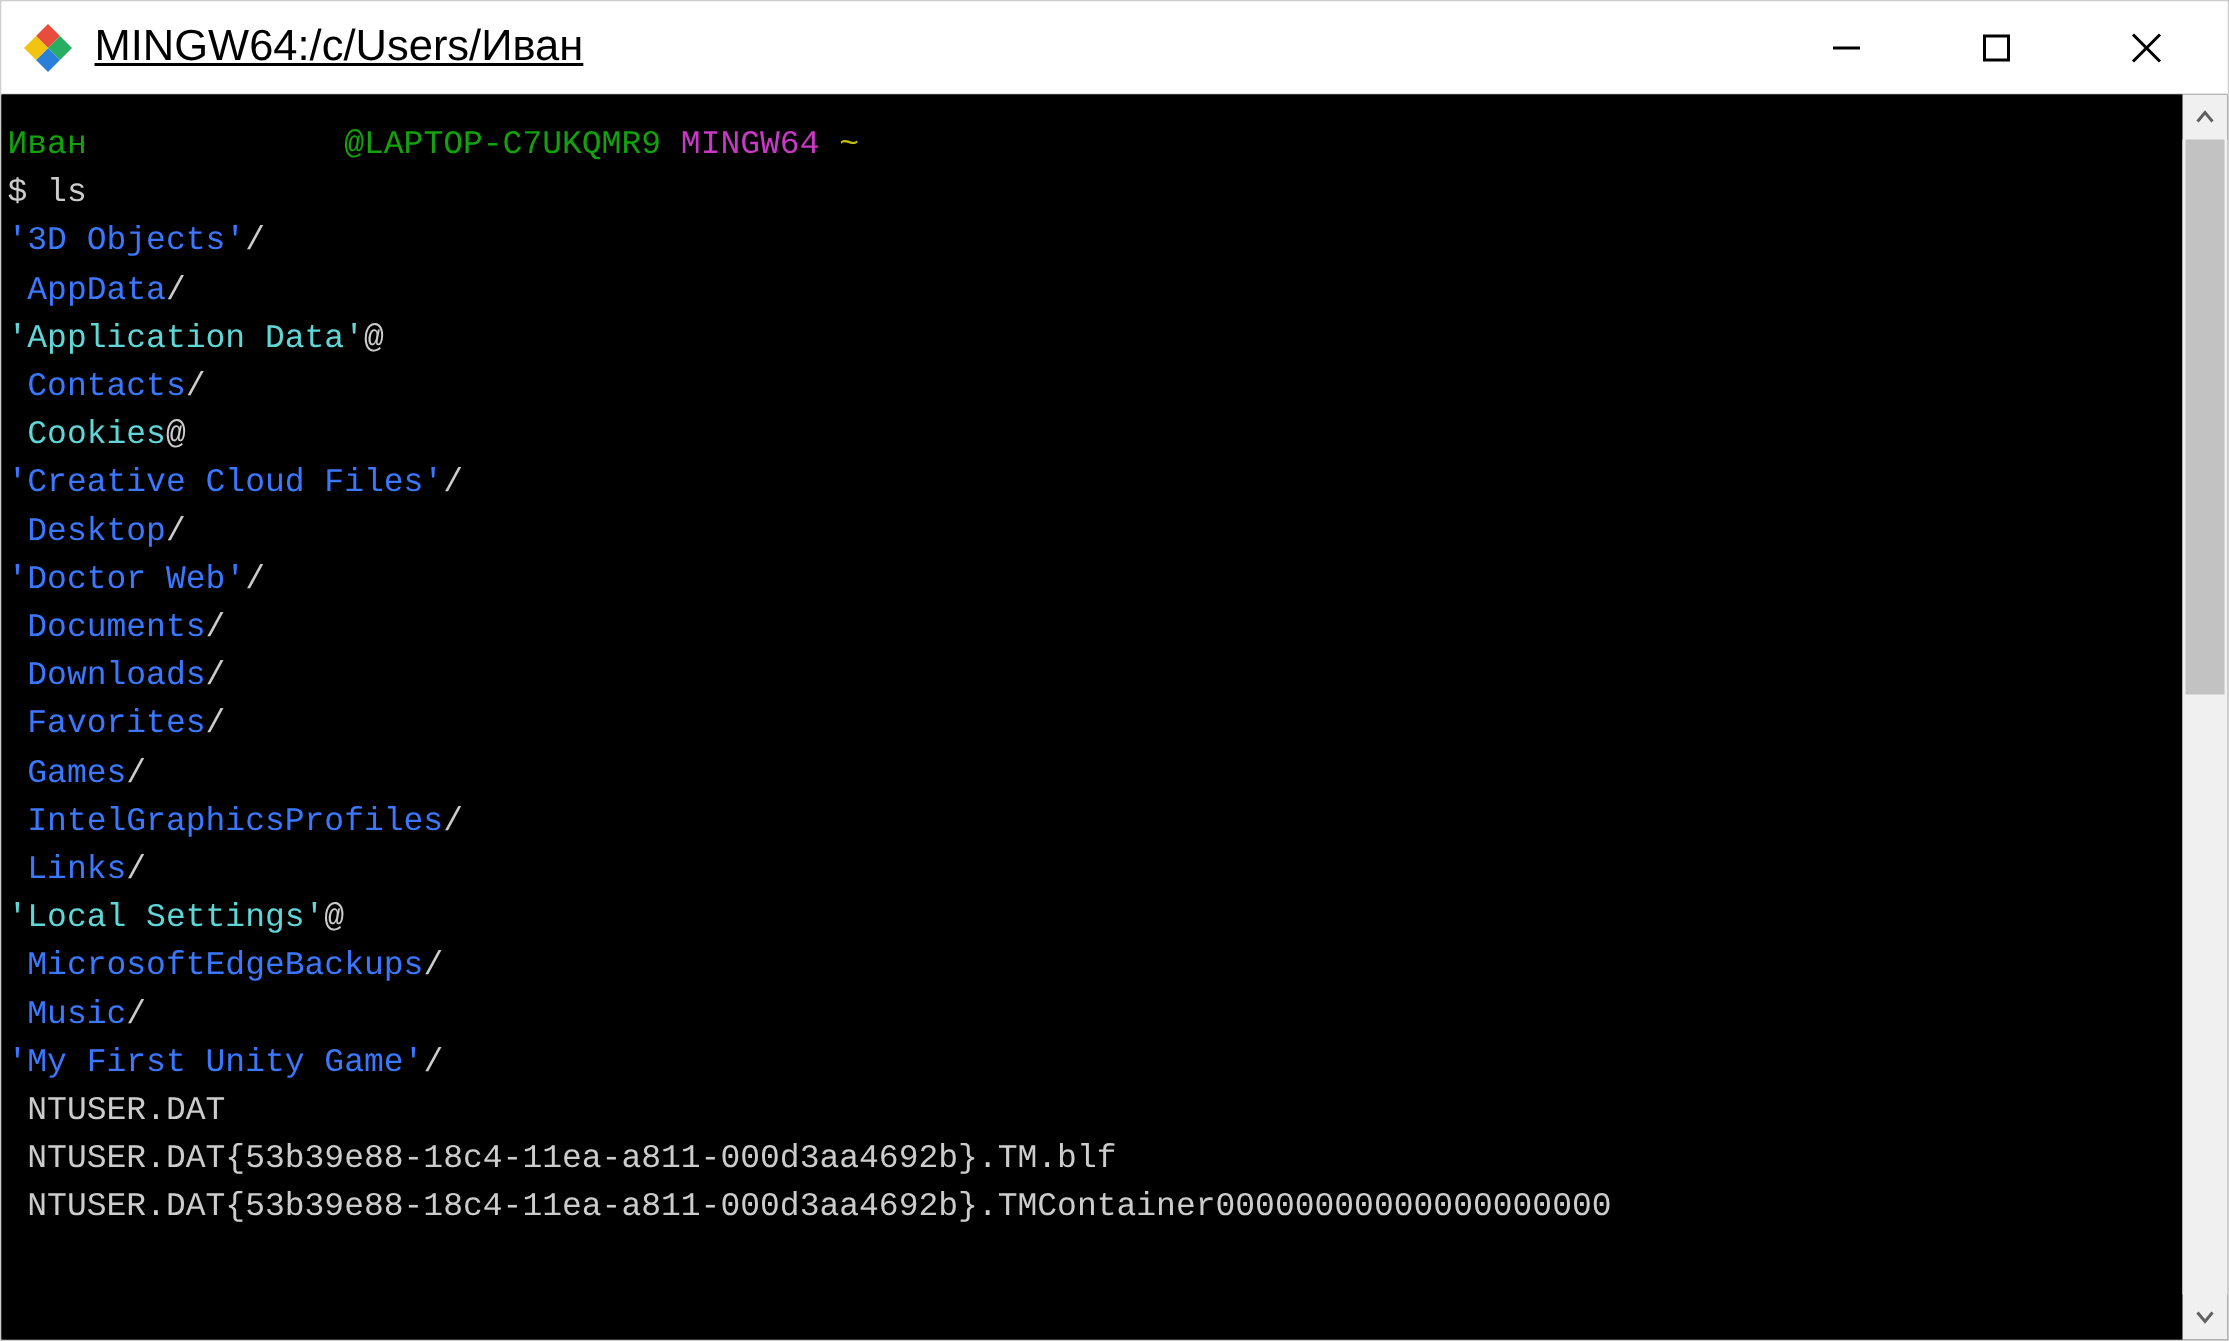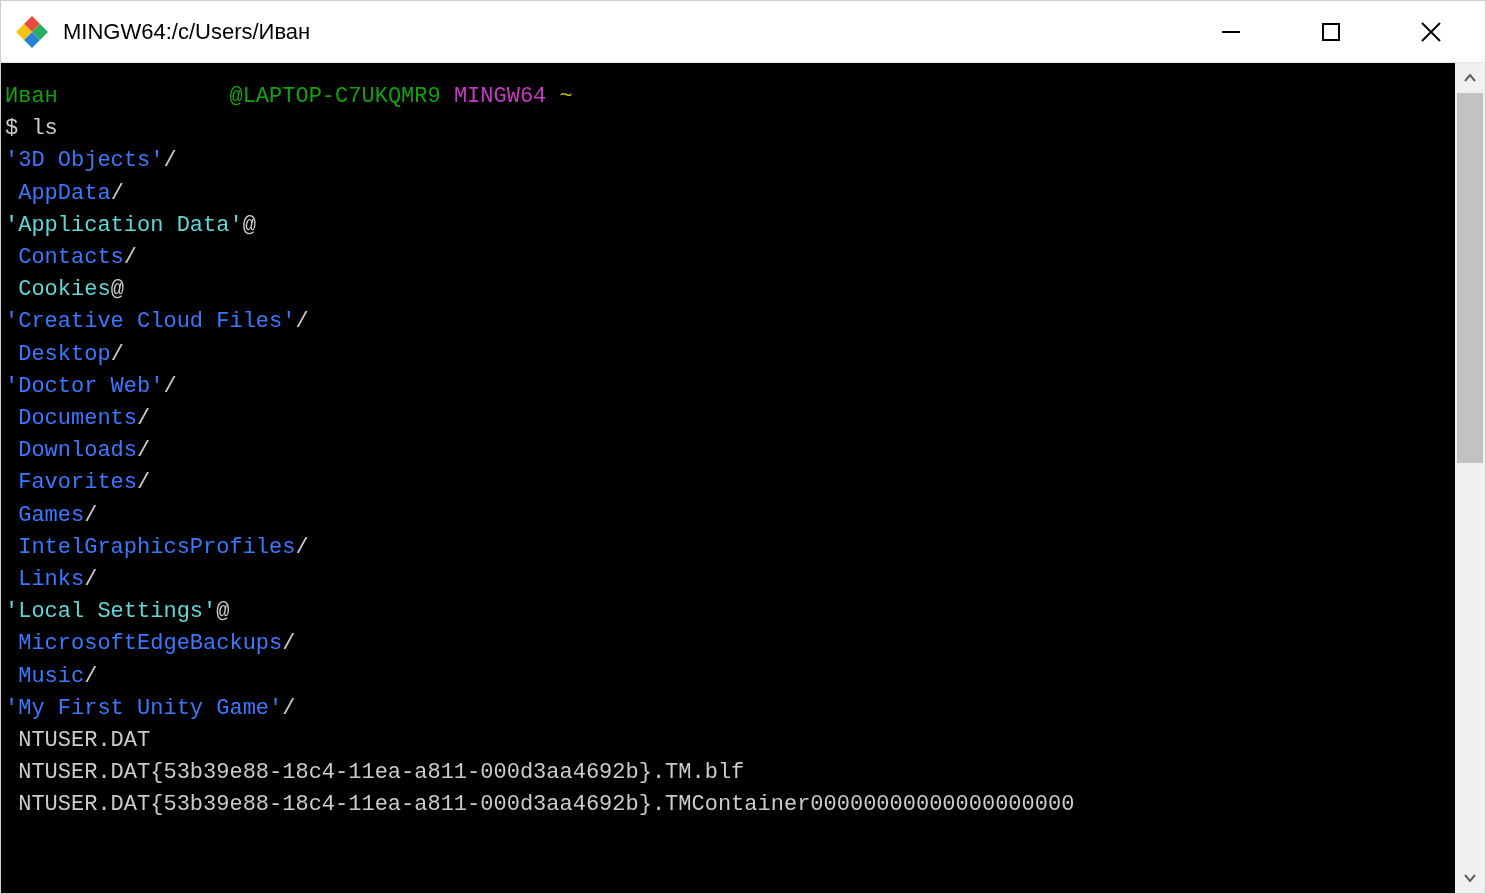--- a/index.html
+++ b/index.html
@@ -20,24 +20,25 @@
     background: #ffffff;
     display: flex; align-items: center;
     padding: 0 4px 0 14px;
     border-bottom: 1px solid #e5e5e5;
   }
   .titlebar .app-icon {
     width: 34px; height: 34px; margin-right: 14px;
     display: inline-block;
   }
   .titlebar .title {
-    font-size: 22px;
+    font-size: 29px;
     color: #000;
     flex: 1;
     white-space: nowrap;
+    text-decoration: underline;
   }
   .win-controls {
     display: flex; align-items: center; height: 100%;
   }
   .win-btn {
     width: 100px; height: 62px;
     display: flex; align-items: center; justify-content: center;
     color: #000;
   }
   .win-btn svg { display: block; }

